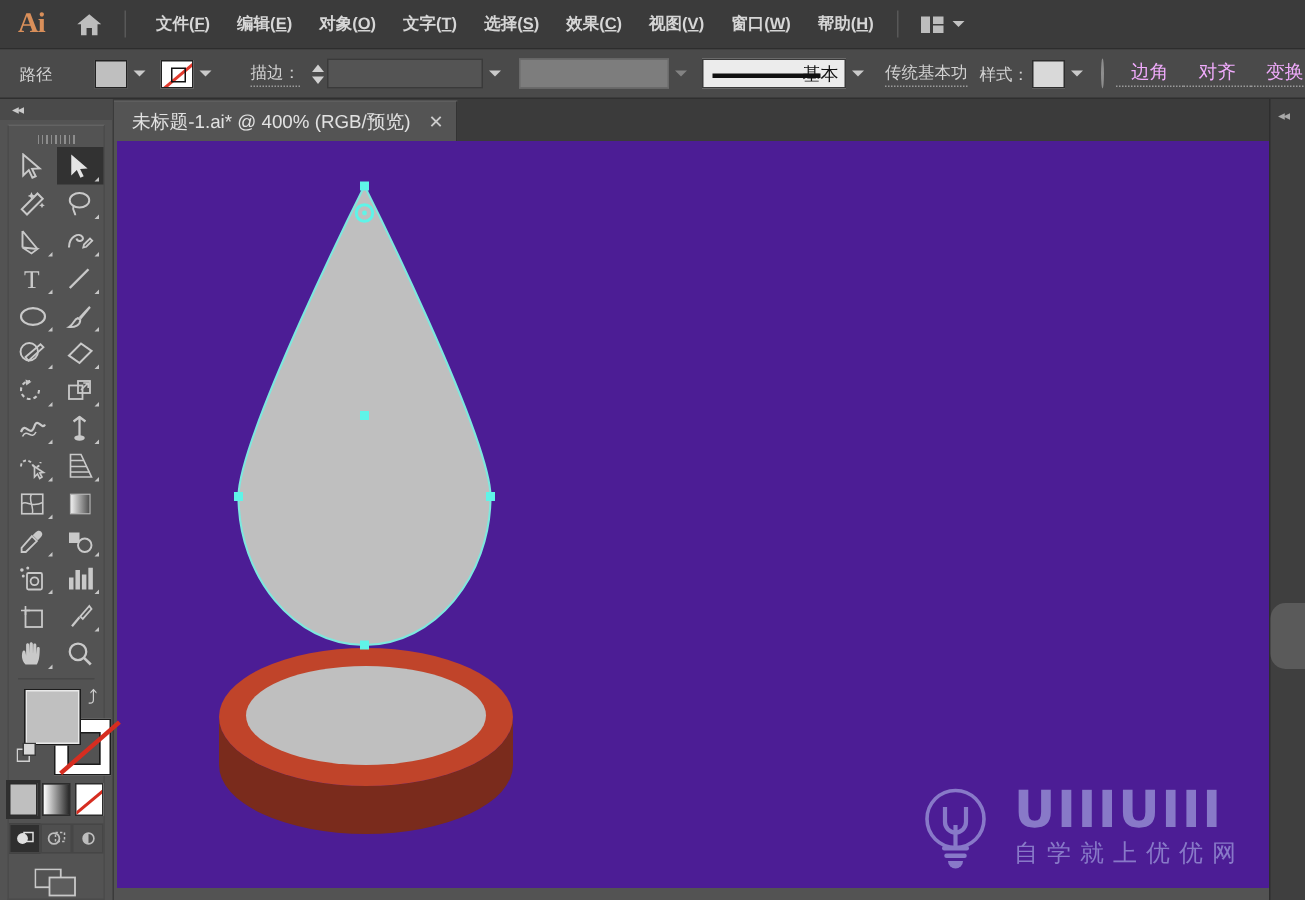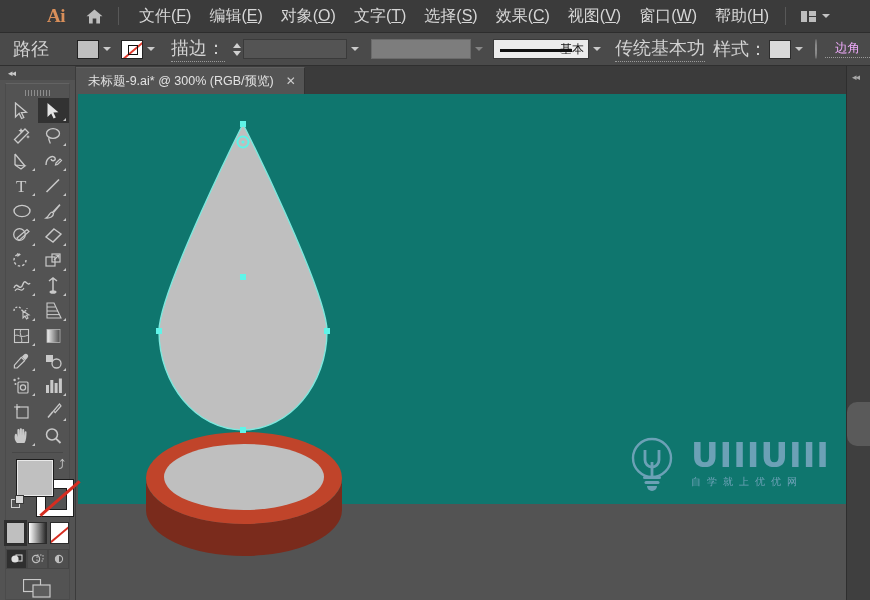--- a/index.html
+++ b/index.html
@@ -11,54 +11,54 @@
     -webkit-font-smoothing: antialiased;
   }
   #app { position: relative; width: 870px; height: 600px; }
 
   
   .menubar {
     position: absolute; left: 0; top: 0; width: 870px; height: 33px;
     background: #3b3b3b;
     display: flex; align-items: center;
     border-bottom: 1px solid #2d2d2d;
-    padding-left: 35px;
   }
   .ai-logo {
     width: 42px; height: 33px; display: flex; align-items: center; justify-content: center;
     font-family: "Liberation Serif", serif;
     font-size: 19px; font-weight: bold; color: #d98f5a; letter-spacing: -0.5px;
   }
   .home-btn {
     width: 34px; height: 33px; display: flex; align-items: center; justify-content: center;
   }
   .vsep { width: 1px; height: 18px; background: #585858; margin: 0 7px; }
   .menu-items { display: flex; align-items: center; gap: 0px; margin-left: 4px; }
   .menu-item {
-    color: #d6d6d6; font-size: 16px; padding: 5px 9px; white-space: nowrap;
+    color: #d6d6d6; font-size: 11px; padding: 5px 9px; white-space: nowrap;
     line-height: 1;
+    font-weight: bold;
   }
   .menu-item u { text-decoration: underline; }
   .arrange-btn { display: flex; align-items: center; gap: 6px; padding: 0 8px; }
   .arr-grid { width: 15px; height: 11px; position: relative; }
   .arr-grid i { position: absolute; background: #bdbdbd; display: block; }
   .chev { width: 0; height: 0; border-left: 4px solid transparent; border-right: 4px solid transparent; border-top: 4px solid #c3c3c3; }
   .ws-label { color: #cfcfcf; font-size: 12.5px; white-space: nowrap; }
   .menubar-right { margin-left: auto; display: flex; align-items: center; height: 33px; }
 
   
   .controlbar {
     position: absolute; left: 0; top: 33px; width: 870px; height: 33px;
     background: #4a4a4a; display: flex; align-items: center;
     border-bottom: 1px solid #2f2f2f;
   }
   .grip { width: 10px; height: 22px; margin: 0 3px 0 4px;
           background-image: repeating-linear-gradient(to right,#6d6d6d 0 1px,transparent 1px 3px);
           background-size: 5px 18px; background-repeat: no-repeat; background-position: center; }
-  .cb-label { color: #d2d2d2; font-size: 18px; white-space: nowrap; }
+  .cb-label { color: #d2d2d2; font-size: 11px; white-space: nowrap; }
   .dotted { border-bottom: 1px dotted #9a9a9a; padding-bottom: 1px; }
   .swatch-box {
     width: 22px; height: 19px; border: 1px solid #222; background: #bfbfbf;
   }
   .swatch-none {
     width: 22px; height: 19px; border: 1px solid #222; background: #fff; position: relative; overflow: hidden;
   }
   .swatch-none::after {
     content:''; position:absolute; left:-6px; top:8px; width:36px; height:2px; background:#e23b2e;
     transform: rotate(-40deg);
@@ -151,41 +151,41 @@
   .dm { width:23px; height:20px; border:1px solid #464646; background:#4f4f4f; display:flex; align-items:center; justify-content:center; }
   .dm.sel { background:#2f2f2f; }
   .screenmode { display:flex; justify-content:center; margin-top:10px; }
 
   
   .canvaswrap {
     position:absolute; left:76px; top:94px; width: 770px; height: 506px;
     background:#535353; overflow:hidden;
   }
   .artboard {
-    position:absolute; left:2px; top:0px; width: 768px; height: 410px;
-    background:#0f766e;
+    position:absolute; left:2px; top:0px; width: 768px; height: 498px;
+    background:#4c1d95;
   }
   .rightpanel {
     position:absolute; left:846px; top:66px; width:24px; height:534px; background:#3f3f3f;
     border-left:1px solid #2e2e2e;
   }
   .rp-arrows { color:#a8a8a8; font-size:9px; letter-spacing:-1px; padding:6px 0 0 5px; }
   .rp-tab {
     position:absolute; left:0; top:336px; width:24px; height:44px; background:#5a5a5a;
     border-radius: 10px 0 0 10px;
   }
 
   
   .watermark {
     position:absolute; right:16px; bottom:12px; display:flex; align-items:center; gap:12px;
     opacity:0.55; pointer-events:none;
   }
   .wm-text { display:flex; flex-direction:column; }
   .wm-main { font-size:34px; font-weight:bold; color:#b9c5f2; letter-spacing:1px; line-height:0.95; font-family:"DejaVu Sans", sans-serif; }
-  .wm-sub { font-size:10px; color:#b9c5f2; letter-spacing:6px; margin-top:3px; }
+  .wm-sub { font-size:16px; color:#b9c5f2; letter-spacing:6px; margin-top:3px; }
 </style>
 </head>
 <body>
 
 <div id="app">
 
   <div class="menubar">
     <div class="ai-logo">Ai</div>
     <div class="home-btn">
       <svg width="17" height="15" viewBox="0 0 17 15">
@@ -228,21 +228,21 @@
 
     <div style="display:flex;align-items:center;margin-left:6px;">
       <div class="swatch-none">
           <i></i>
         </div>
       <div class="dd-arrow">
           <b></b>
         </div>
     </div>
 
-    <div class="cb-label dotted" style="margin-left:12px;">描边：</div>
+    <div class="cb-label dotted" style="margin-left:22px;">描边：</div>
 
     <div style="display:flex;align-items:center;margin-left:6px;">
       <div class="stepper">
           <b class="up"></b>
           <b class="dn"></b>
         </div>
       <div class="field wide"></div>
       <div class="dd-arrow">
           <b></b>
         </div>
@@ -281,21 +281,21 @@
 
     <div class="cb-btn dotted">边角</div>
     <div class="cb-btn dotted">对齐</div>
     <div class="cb-btn dotted">变换</div>
     <div class="cbsep"></div>
 
   </div>
 
   <div class="tabbar">
     <div class="doctab">
-      <span class="title">未标题-9.ai* @ 300% (RGB/预览)</span>
+      <span class="title">未标题-1.ai* @ 400% (RGB/预览)</span>
       <span class="closex">✕</span>
     </div>
   </div>
 
   <div class="toolbar">
     <div class="tb-collapse">
       <span class="arrows">◂◂</span>
     </div>
     <div class="tb-inner">
       <div class="tb-grip">

